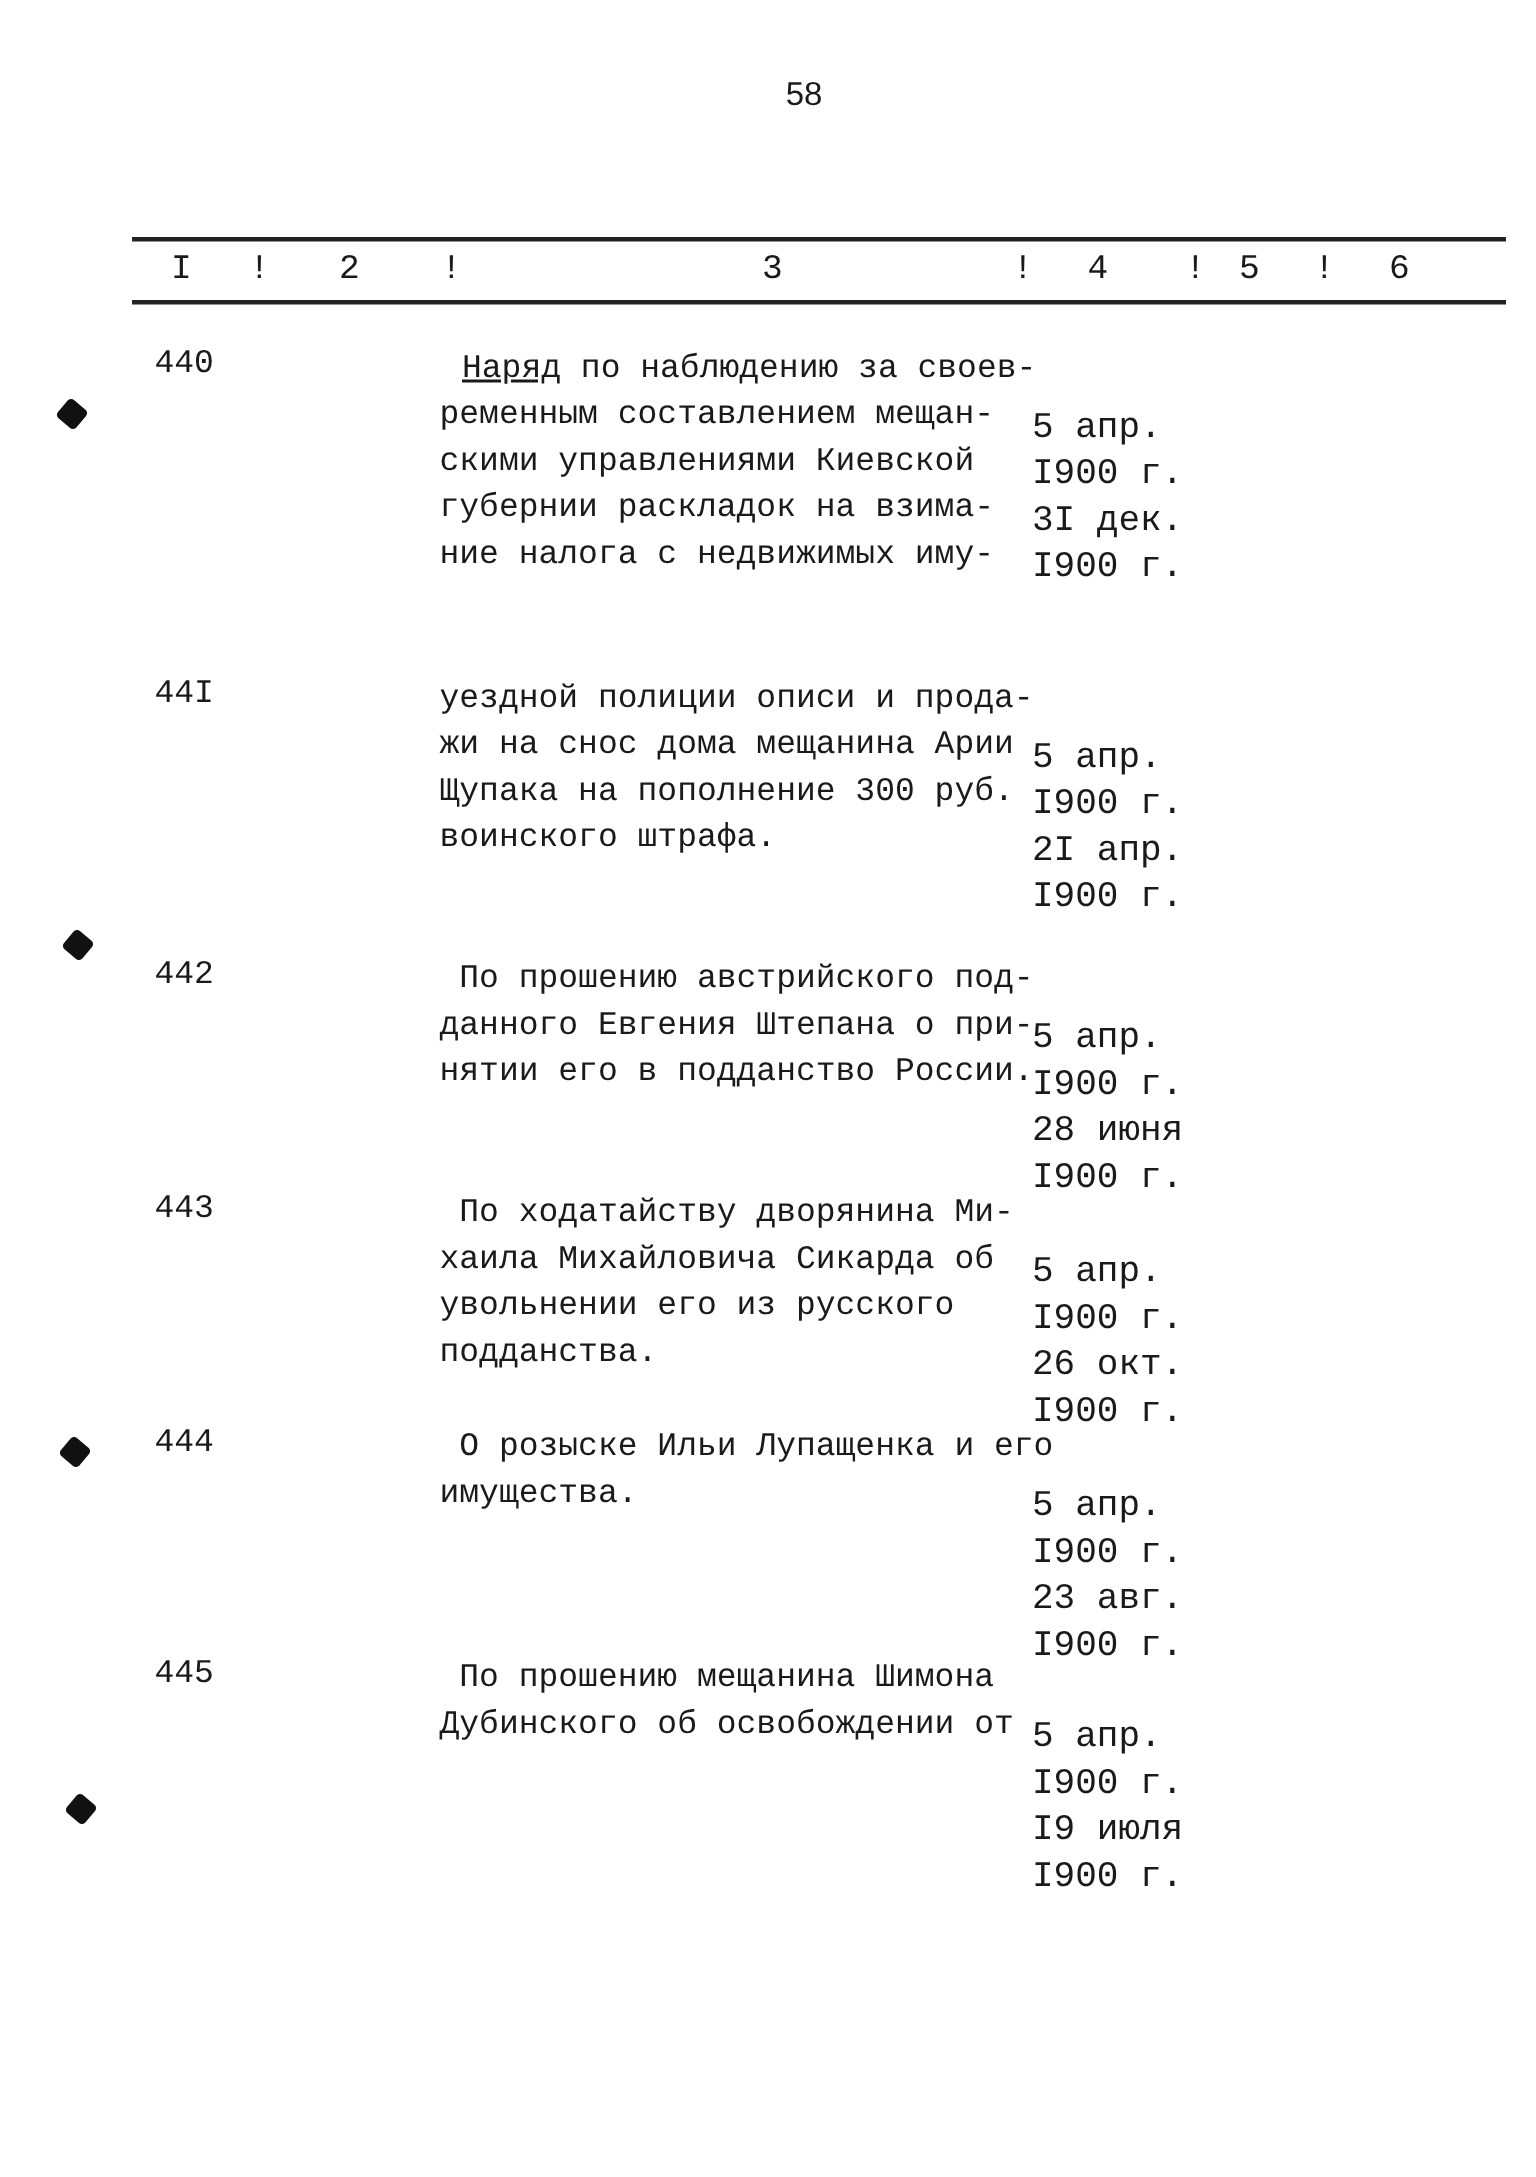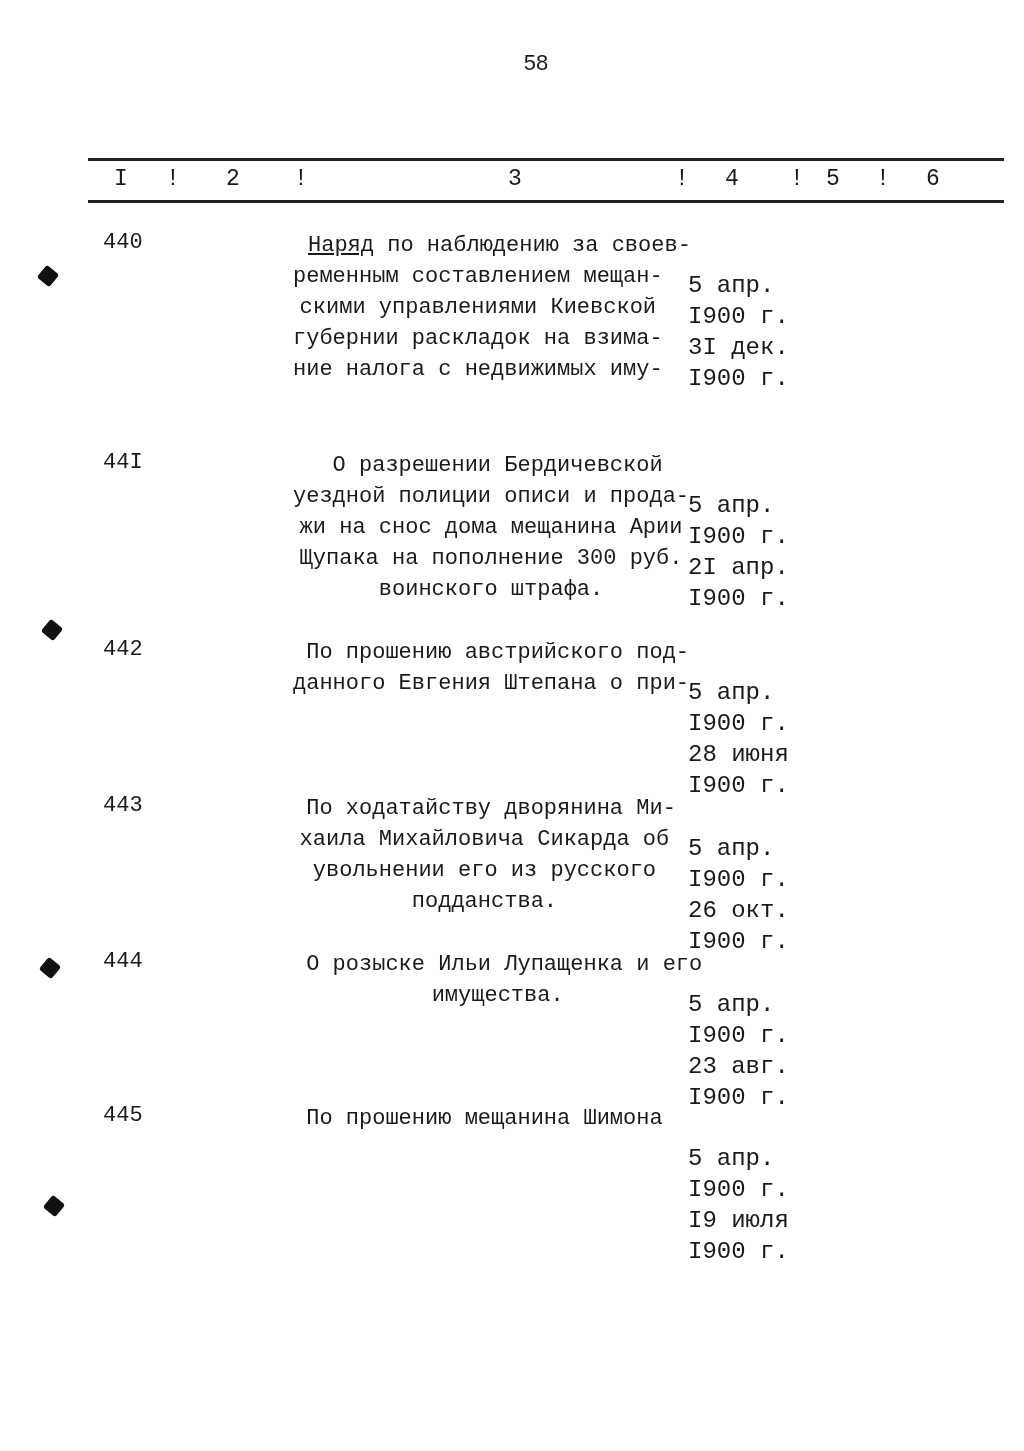--- a/index.html
+++ b/index.html
@@ -30,21 +30,20 @@
   .header-row span { position: absolute; top: 0; }
   .entry { position: absolute; left: 0; width: 1024px; }
   .entry .num {
     position: absolute; left: 103px; top: 0;
     font-size: 22px;
   }
   .entry .desc {
     position: absolute; left: 293px; top: 0;
     font-size: 22px; line-height: 31px;
     white-space: pre;
-    text-align: center;
   }
   .entry .dates {
     position: absolute; left: 688px; top: 0;
     font-size: 24px; line-height: 31px;
     white-space: pre;
     margin-top: 40px;
   }
   .underline { text-decoration: underline; }
   .punch {
     position: absolute; width: 16px; height: 16px;
@@ -74,44 +73,44 @@
 
 <div class="entry" style="top:230px">
   <div class="num">440</div>
   <div class="desc" style="left:308px"><span class="underline">Наряд</span><span> по наблюдению за своев-</span></div>
   <div class="desc" style="top:31px"><div>ременным составлением мещан-</div><div>скими управлениями Киевской</div><div>губернии раскладок на взима-</div><div>ние налога с недвижимых иму-</div></div>
   <div class="dates"><div>5 апр.</div><div>I900 г.</div><div>3I дек.</div><div>I900 г.</div></div>
 </div>
 
 <div class="entry" style="top:450px">
   <div class="num">44I</div>
-  <div class="desc"><div> О разрешении Бердичевской</div><div>уездной полиции описи и прода-</div><div>жи на снос дома мещанина Арии</div><div>Щупака на пополнение 300 руб.</div><div>воинского штрафа.</div></div>
+  <div class="desc"><div>уездной полиции описи и прода-</div><div>жи на снос дома мещанина Арии</div><div>Щупака на пополнение 300 руб.</div><div>воинского штрафа.</div></div>
   <div class="dates"><div>5 апр.</div><div>I900 г.</div><div>2I апр.</div><div>I900 г.</div></div>
 </div>
 
 <div class="entry" style="top:637px">
   <div class="num">442</div>
-  <div class="desc"><div> По прошению австрийского под-</div><div>данного Евгения Штепана о при-</div></div>
+  <div class="desc"><div> По прошению австрийского под-</div><div>данного Евгения Штепана о при-</div><div>нятии его в подданство России.</div></div>
   <div class="dates"><div>5 апр.</div><div>I900 г.</div><div>28 июня</div><div>I900 г.</div></div>
 </div>
 
 <div class="entry" style="top:793px">
   <div class="num">443</div>
   <div class="desc"><div> По ходатайству дворянина Ми-</div><div>хаила Михайловича Сикарда об</div><div>увольнении его из русского</div><div>подданства.</div></div>
   <div class="dates"><div>5 апр.</div><div>I900 г.</div><div>26 окт.</div><div>I900 г.</div></div>
 </div>
 
 <div class="entry" style="top:949px">
   <div class="num">444</div>
   <div class="desc"><div> О розыске Ильи Лупащенка и его</div><div>имущества.</div></div>
   <div class="dates"><div>5 апр.</div><div>I900 г.</div><div>23 авг.</div><div>I900 г.</div></div>
 </div>
 
 <div class="entry" style="top:1103px">
   <div class="num">445</div>
-  <div class="desc"><div> По прошению мещанина Шимона</div></div>
+  <div class="desc"><div> По прошению мещанина Шимона</div><div>Дубинского об освобождении от</div></div>
   <div class="dates"><div>5 апр.</div><div>I900 г.</div><div>I9 июля</div><div>I900 г.</div></div>
 </div>
 
 <div class="punch" style="left:40px; top:268px"></div>
 <div class="punch" style="left:44px; top:622px"></div>
 <div class="punch" style="left:42px; top:960px"></div>
 <div class="punch" style="left:46px; top:1198px"></div>
 
 </body></html>

